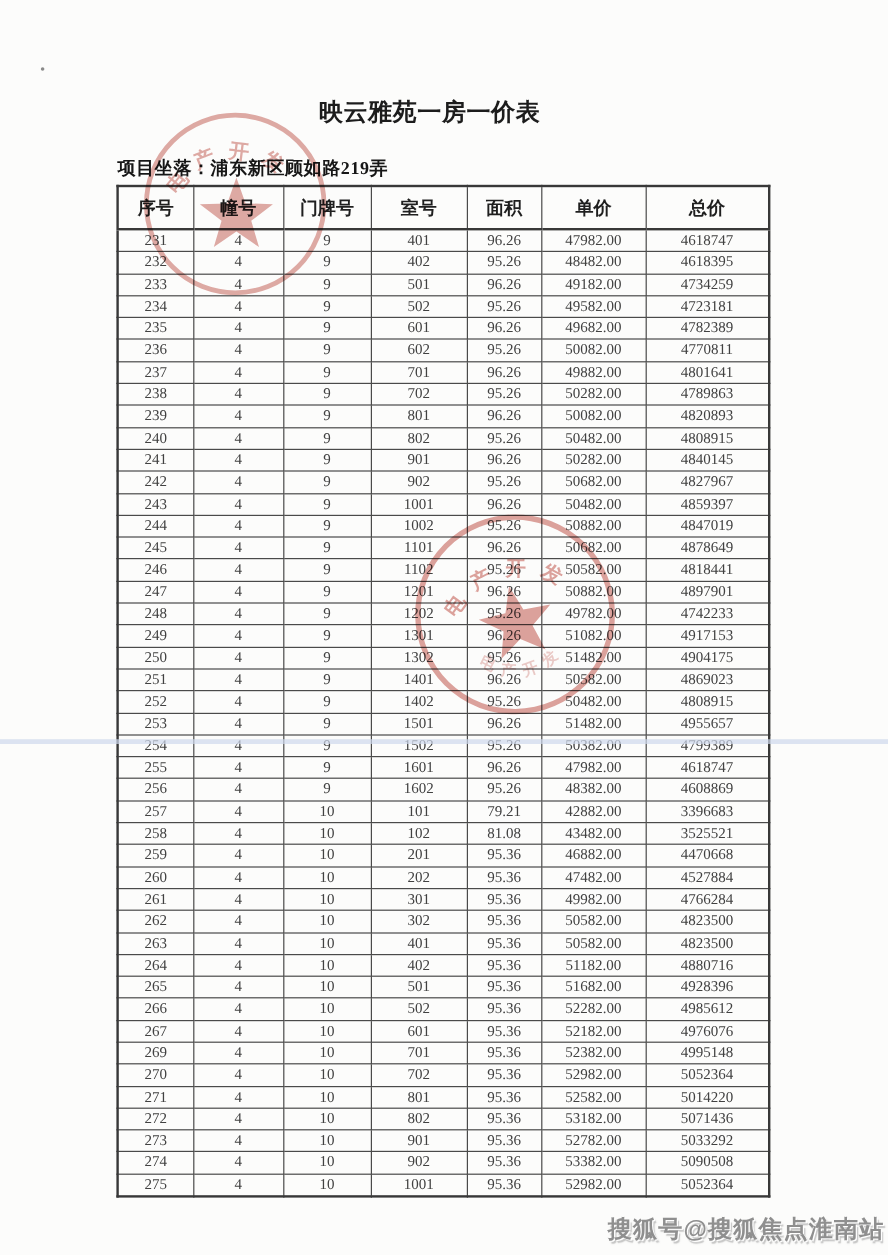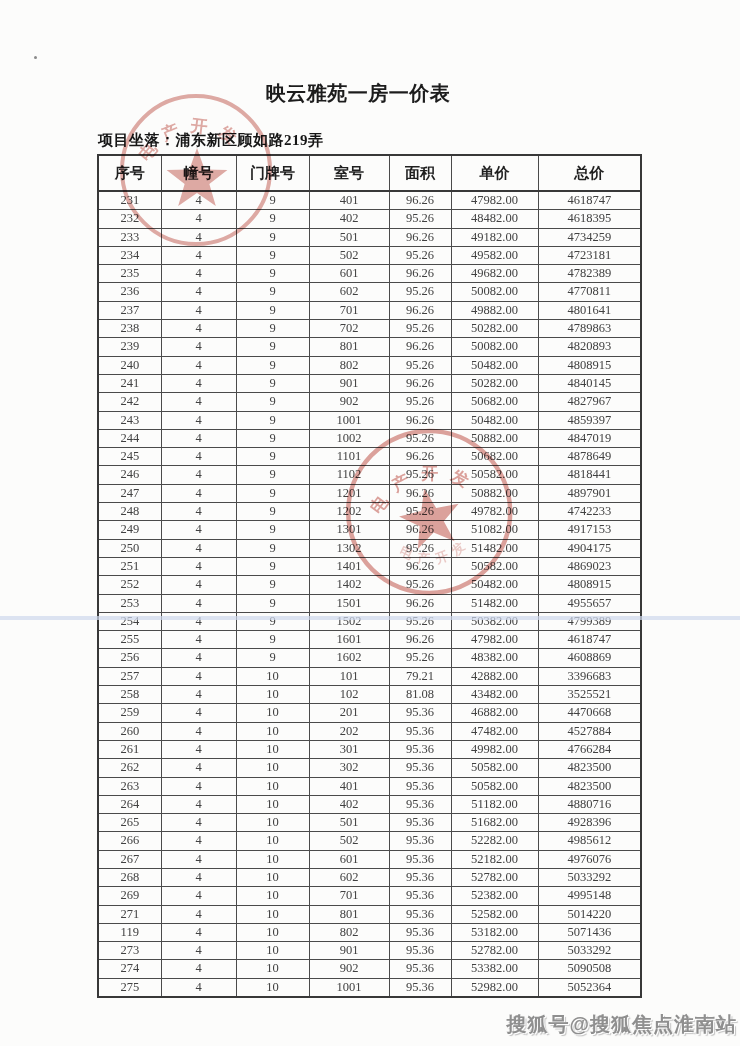--- a/index.html
+++ b/index.html
@@ -405,48 +405,48 @@
       <tr>
         <td>267</td>
         <td>4</td>
         <td>10</td>
         <td>601</td>
         <td>95.36</td>
         <td>52182.00</td>
         <td>4976076</td>
       </tr>
       <tr>
-        <td>268</td>
-        <td>4</td>
-        <td>10</td>
-        <td>602</td>
-        <td>95.36</td>
-        <td>52782.00</td>
-        <td>5033292</td>
-      </tr>
-      <tr>
         <td>269</td>
         <td>4</td>
         <td>10</td>
         <td>701</td>
         <td>95.36</td>
         <td>52382.00</td>
         <td>4995148</td>
       </tr>
       <tr>
+        <td>270</td>
+        <td>4</td>
+        <td>10</td>
+        <td>702</td>
+        <td>95.36</td>
+        <td>52982.00</td>
+        <td>5052364</td>
+      </tr>
+      <tr>
         <td>271</td>
         <td>4</td>
         <td>10</td>
         <td>801</td>
         <td>95.36</td>
         <td>52582.00</td>
         <td>5014220</td>
       </tr>
       <tr>
-        <td>119</td>
+        <td>272</td>
         <td>4</td>
         <td>10</td>
         <td>802</td>
         <td>95.36</td>
         <td>53182.00</td>
         <td>5071436</td>
       </tr>
       <tr>
         <td>273</td>
         <td>4</td>

